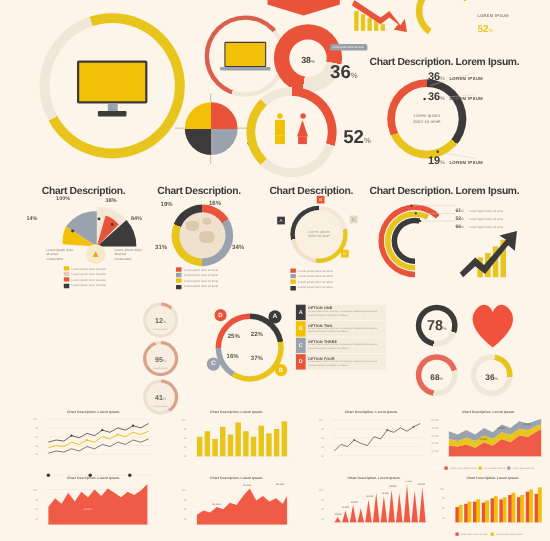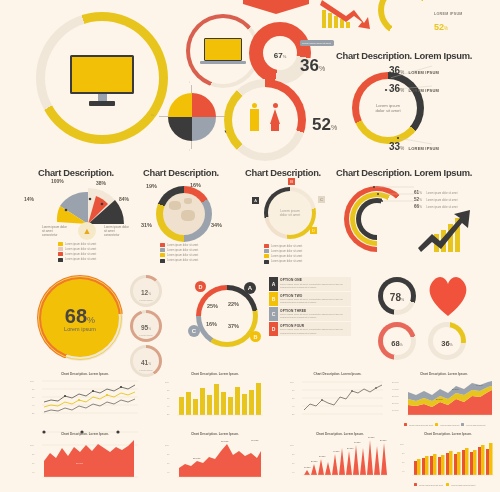--- a/index.html
+++ b/index.html
@@ -115,21 +115,21 @@
 
   <div class="abs" style="left:224px;top:117px;">
     <span class="pct-big" style="font-size:19px;">52</span><span style="font-size:8px;color:#6d655c;">%</span>
   </div>
 
   <div class="abs" style="left:249px;top:22px;width:62px;height:62px;">
     <div class="donut" style="width:62px;height:62px;
         background:conic-gradient(from 100deg, #f0e7d8 0 25%, #e8533a 25% 100%);"></div>
     <div class="abs" style="left:14px;top:14px;width:34px;height:34px;border-radius:50%;background:#fdf5e9;"></div>
     <div class="donut-label">
-      <span class="pct-big" style="font-size:8px;">67</span><span style="font-size:4px;color:#6d655c;">%</span>
+      <span class="pct-big" style="font-size:8px;">38</span><span style="font-size:4px;color:#6d655c;">%</span>
     </div>
   </div>
 
   <div class="abs pill" style="left:300px;top:40px;width:34px;">Lorem ipsum dolor sit amet</div>
 
   <div class="abs" style="left:300px;top:56px;">
     <span class="pct-big" style="font-size:17px;">36</span><span style="font-size:7px;color:#6d655c;">%</span>
   </div>
 
   <div class="abs" style="left:224px;top:79px;width:82px;height:82px;">
@@ -200,21 +200,21 @@
 
   <div class="abs" style="left:389px;top:60px;">
     <span class="pct-big" style="font-size:10px;">36</span><span style="font-size:4.5px;color:#6d655c;">%</span>
     <span class="tinyb" style="font-size:4px;letter-spacing:0.2px;">LOREM IPSUM</span>
   </div>
   <div class="abs" style="left:389px;top:78px;">
     <span class="pct-big" style="font-size:10px;">36</span><span style="font-size:4.5px;color:#6d655c;">%</span>
     <span class="tinyb" style="font-size:4px;letter-spacing:0.2px;">LOREM IPSUM</span>
   </div>
   <div class="abs" style="left:389px;top:136px;">
-    <span class="pct-big" style="font-size:10px;">33</span><span style="font-size:4.5px;color:#6d655c;">%</span>
+    <span class="pct-big" style="font-size:10px;">19</span><span style="font-size:4.5px;color:#6d655c;">%</span>
     <span class="tinyb" style="font-size:4px;letter-spacing:0.2px;">LOREM IPSUM</span>
   </div>
 
   <div class="abs title-h" style="left:38px;top:167px;font-size:9.4px;">Chart Description.</div>
   <svg class="abs" style="left:40px;top:184px;" width="96" height="44">
     <path d="M48,40 L48,4 A36,36 0 0 1 75,16 Z" fill="#f3e8d8"></path>
     <path d="M48,40 L75,16 A36,36 0 0 1 84,40 Z" fill="#3b3b3b"></path>
     <path d="M48,40 L48,8 A32,32 0 0 0 20,22 Z" fill="#9aa3ad"></path>
     <path d="M48,40 L20,22 A32,32 0 0 0 17,38 Z" fill="#f2c007"></path>
     <path d="M48,40 L56,12 A29,29 0 0 1 68,20 Z" fill="#e8533a"></path>
@@ -346,30 +346,20 @@
     <span class="legend-tx">Lorem ipsum dolor sit amet</span>
   </div>
   <svg class="abs" style="left:416px;top:208px;" width="62" height="46">
     <rect x="18" y="26" width="5" height="18" fill="#e8c51d"></rect>
     <rect x="25" y="22" width="5" height="22" fill="#e8c51d"></rect>
     <rect x="32" y="16" width="5" height="28" fill="#e8c51d"></rect>
     <rect x="39" y="10" width="5" height="34" fill="#e8c51d"></rect>
     <path d="M2,40 L16,26 L24,33 L44,10 L38,6 L54,2 L52,20 L46,15 L25,41 L16,34 L5,44 Z" fill="#3b3b3b"></path>
   </svg>
 
-  <div class="abs" style="left:37px;top:275px;width:86px;height:86px;">
-    <div class="donut" style="width:86px;height:86px;
-        background:conic-gradient(from 200deg, #f07a2a 0 68%, #f0e7d8 68% 100%);"></div>
-    <div class="abs" style="left:4px;top:4px;width:78px;height:78px;border-radius:50%;background:#f2c007;"></div>
-    <div class="abs" style="left:1px;top:1px;width:84px;height:84px;border-radius:50%;border:1.5px solid #f4d14a;"></div>
-    <div class="donut-label">
-      <div><span class="pct-big" style="font-size:20px;color:#4a4540;">68</span><span style="font-size:9px;color:#6d655c;">%</span></div>
-      <div style="font-size:5.5px;color:#6d655c;margin-top:-2px;">Lorem ipsum</div>
-    </div>
-  </div>
 
   <div class="abs" style="left:130px;top:275px;width:32px;height:32px;">
     <div class="donut" style="width:32px;height:32px;background:conic-gradient(from 0deg, #d9a389 0 12%, #ece0d0 12% 100%);"></div>
     <div class="abs" style="left:3px;top:3px;width:26px;height:26px;border-radius:50%;background:#f7eee1;"></div>
     <div class="donut-label">
       <div><span style="font-size:6.5px;font-weight:bold;color:#6d655c;">12</span><span style="font-size:3.2px;color:#9a9289;">%</span></div>
       <div style="font-size:2.3px;color:#b5aca1;">Lorem ipsum</div>
     </div>
   </div>
   <div class="abs" style="left:130px;top:310px;width:32px;height:32px;">
@@ -430,21 +420,21 @@
       <div class="opt-body">
         <div class="opt-title">OPTION FOUR</div>
         <div class="opt-desc">Lorem ipsum dolor sit amet, consectetur adipiscing elit sed do eiusmod tempor incididunt ut labore.</div>
       </div>
     </div>
   </div>
 
   <div class="abs" style="left:378px;top:277px;width:38px;height:38px;">
     <div class="donut" style="width:38px;height:38px;background:conic-gradient(from 190deg, #3b3b3b 0 78%, #f0e7d8 78% 100%);"></div>
     <div class="abs" style="left:5px;top:5px;width:28px;height:28px;border-radius:50%;background:#fdf5e9;"></div>
-    <div class="donut-label"><span style="font-size:10px;font-weight:bold;color:#4a4540;">78</span><span style="font-size:3.6px;color:#6d655c;">%</span></div>
+    <div class="donut-label"><span style="font-size:13px;font-weight:bold;color:#4a4540;">78</span><span style="font-size:3.6px;color:#6d655c;">%</span></div>
   </div>
   <svg class="abs" style="left:424px;top:272px;" width="48" height="46">
     <path d="M24,44 C4,28 2,16 10,8 C16,2 22,6 24,12 C26,6 32,2 38,8 C46,16 44,28 24,44 Z" fill="#f0523c"></path>
   </svg>
   <div class="abs" style="left:378px;top:322px;width:38px;height:38px;">
     <div class="donut" style="width:38px;height:38px;background:conic-gradient(from 190deg, #e8685a 0 68%, #f0e7d8 68% 100%);"></div>
     <div class="abs" style="left:5px;top:5px;width:28px;height:28px;border-radius:50%;background:#fdf5e9;"></div>
     <div class="donut-label"><span style="font-size:7.5px;font-weight:bold;color:#4a4540;">68</span><span style="font-size:3.6px;color:#6d655c;">%</span></div>
   </div>
   <div class="abs" style="left:428px;top:322px;width:38px;height:38px;">

